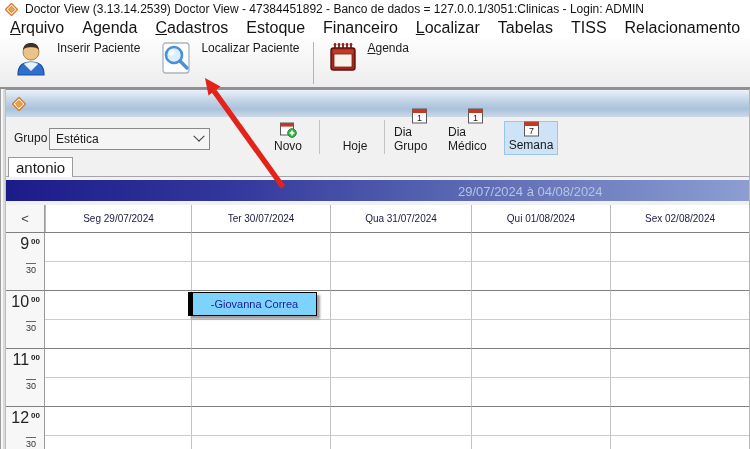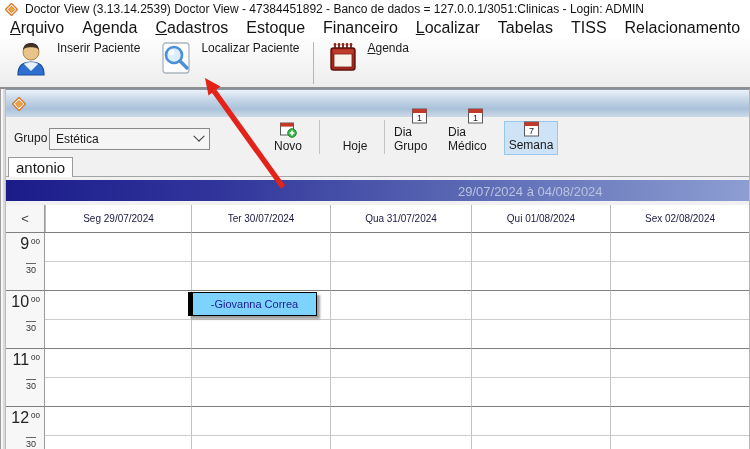--- a/index.html
+++ b/index.html
@@ -78,21 +78,21 @@
   
   .grid { position:absolute; left:0; top:143px; right:0; bottom:-16px; background:#fff; }
   .grow { display:flex; height:29px; }
   .timecell { width:39px; background:#f7f7f7; border-right:1px solid #9a9a9a;
               display:flex; justify-content:flex-end; }
   .gdaycell { border-left:1px solid #c4c4c4; }
   .gdaycell.first { border-left:none; }
   .grow.hour > div { border-top:1px solid #7f7f7f; }
   .grow.half .gdaycell { border-top:1px solid #cbcbcb; }
   .t-hour { font-size:16px; color:#222; line-height:1; margin-top:3px; }
-  .t-sup  { font-size:8px; color:#222; margin:4px 4px 0 2px; }
+  .t-sup  { font-size:8px; color:#222; margin:4px 4px 0 2px;font-weight:bold; }
   .t-half { font-size:9px; color:#333; margin:2px 8px 0 0; padding-top:1px;
             border-top:1px solid #666; align-self:flex-start; }
 
   
   .appointment { position:absolute; left:182px; top:60px; width:129px; height:24px;
                  background:#8b0909; border:1px solid #000; border-left:5px solid #000;
                  box-shadow:3px 3px 2px rgba(80,80,80,.55);
                  display:flex; align-items:center; justify-content:center;
                  font-size:11px; color:#1c1c96; cursor:default; white-space:nowrap; overflow:hidden; }
 

